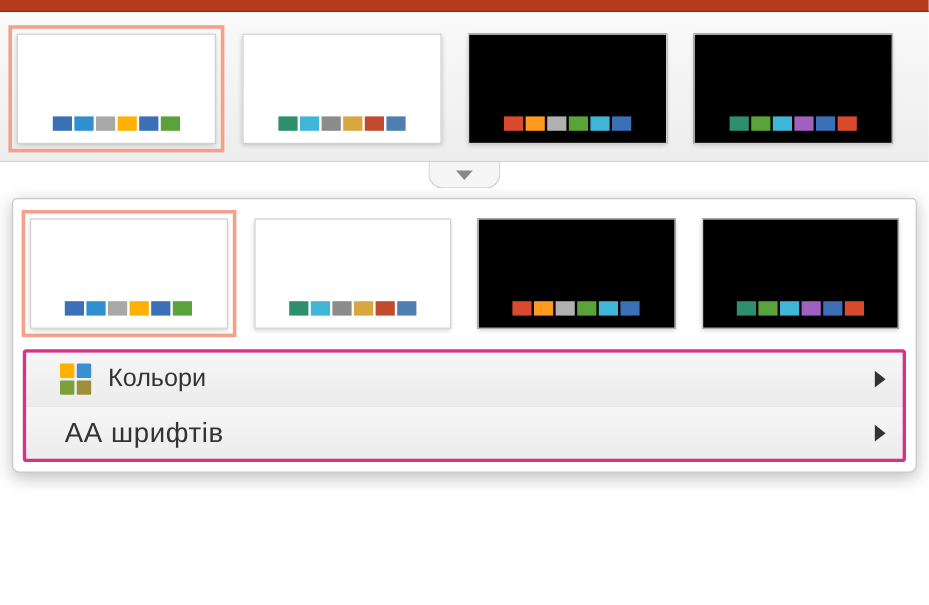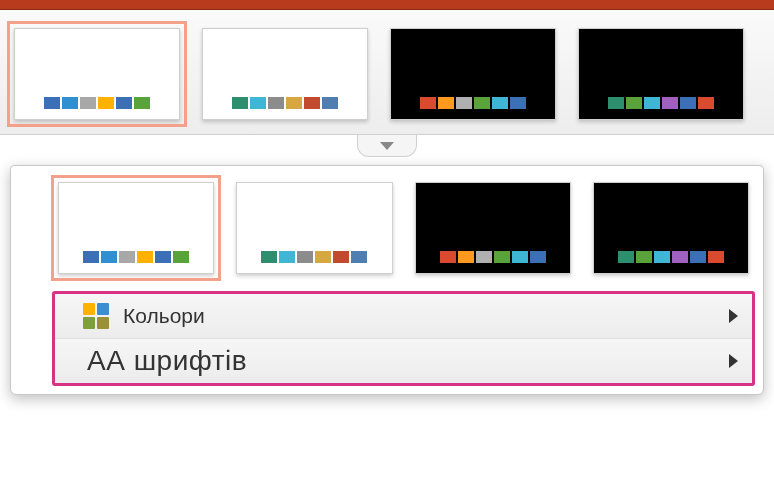--- a/index.html
+++ b/index.html
@@ -77,21 +77,20 @@
     border-right: 7px solid transparent;
     border-top: 8px solid #888;
   }
   .dropdown-panel {
     margin: 6px 10px 10px 10px;
     border: 1px solid #c8c8c8;
     border-radius: 4px 4px 6px 6px;
     background: #fff;
     box-shadow: 0 4px 14px rgba(0,0,0,0.25);
     overflow: hidden;
-    padding-left: 33px;
   }
   .dropdown-thumbs {
     padding: 16px 14px 14px 14px;
     display: flex;
     gap: 22px;
   }
   .dropdown-menu {
     border: 3px solid #d63384;
     border-radius: 3px;
     margin: 3px 8px 8px 8px;
@@ -115,21 +114,21 @@
     display: flex;
     align-items: center;
     justify-content: center;
   }
   .menu-label {
     font-size: 21px;
     color: #333;
     flex: 1;
   }
   .menu-item.fonts .menu-label {
-    font-size: 28px;
+    font-size: 23px;
     letter-spacing: 0.5px;
   }
   .submenu-arrow {
     width: 0; height: 0;
     border-top: 7px solid transparent;
     border-bottom: 7px solid transparent;
     border-left: 9px solid #333;
   }
   
   .colors-grid {

